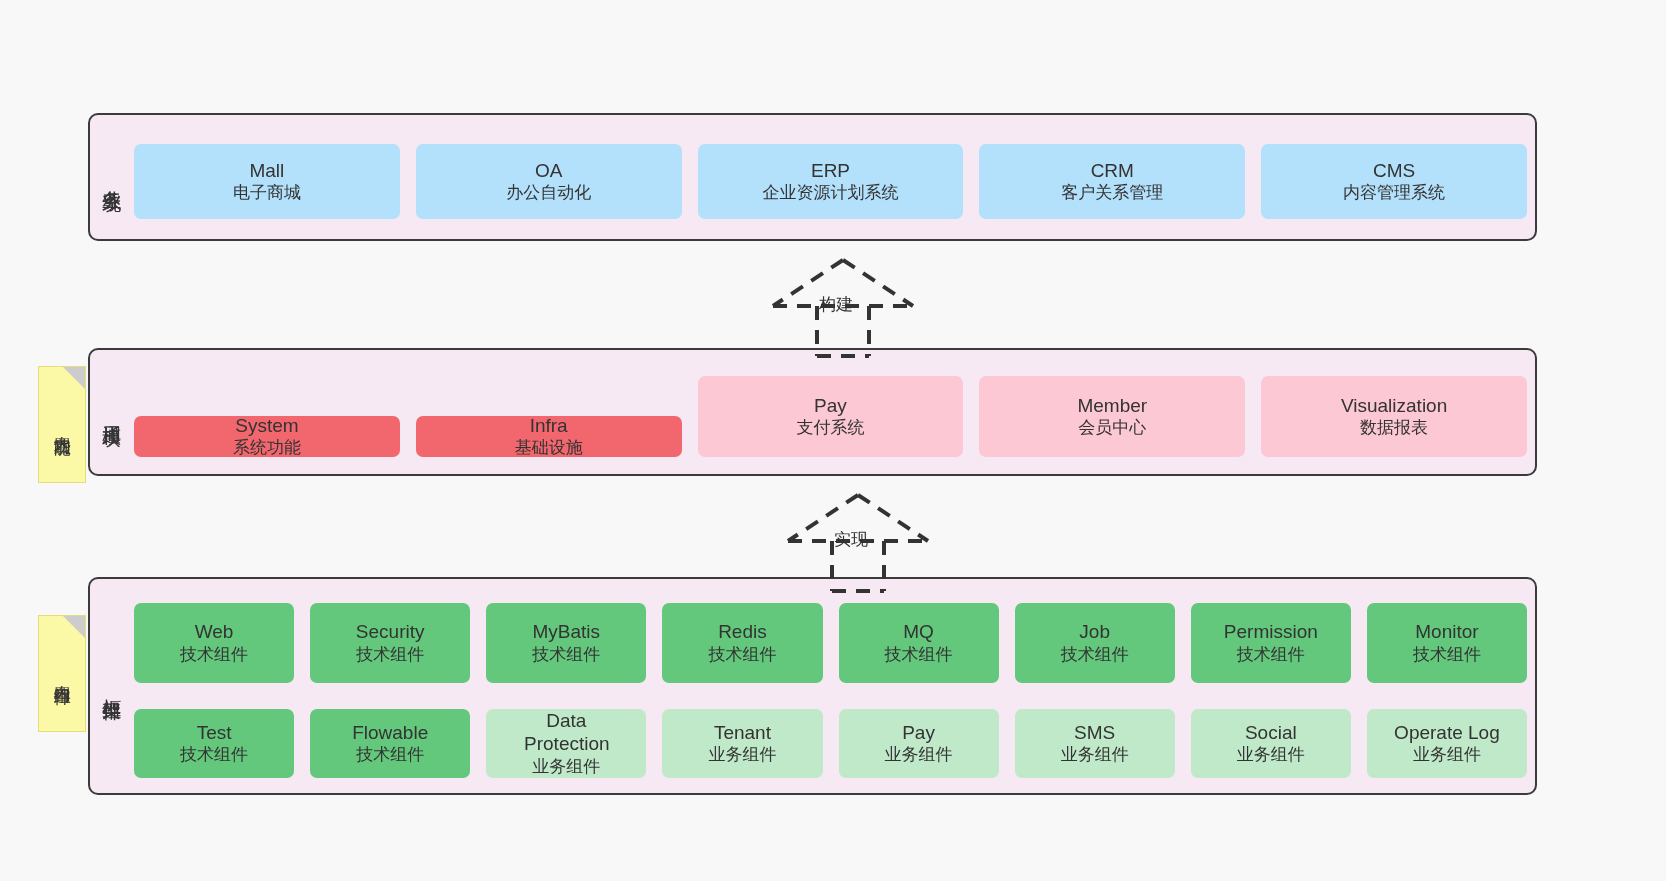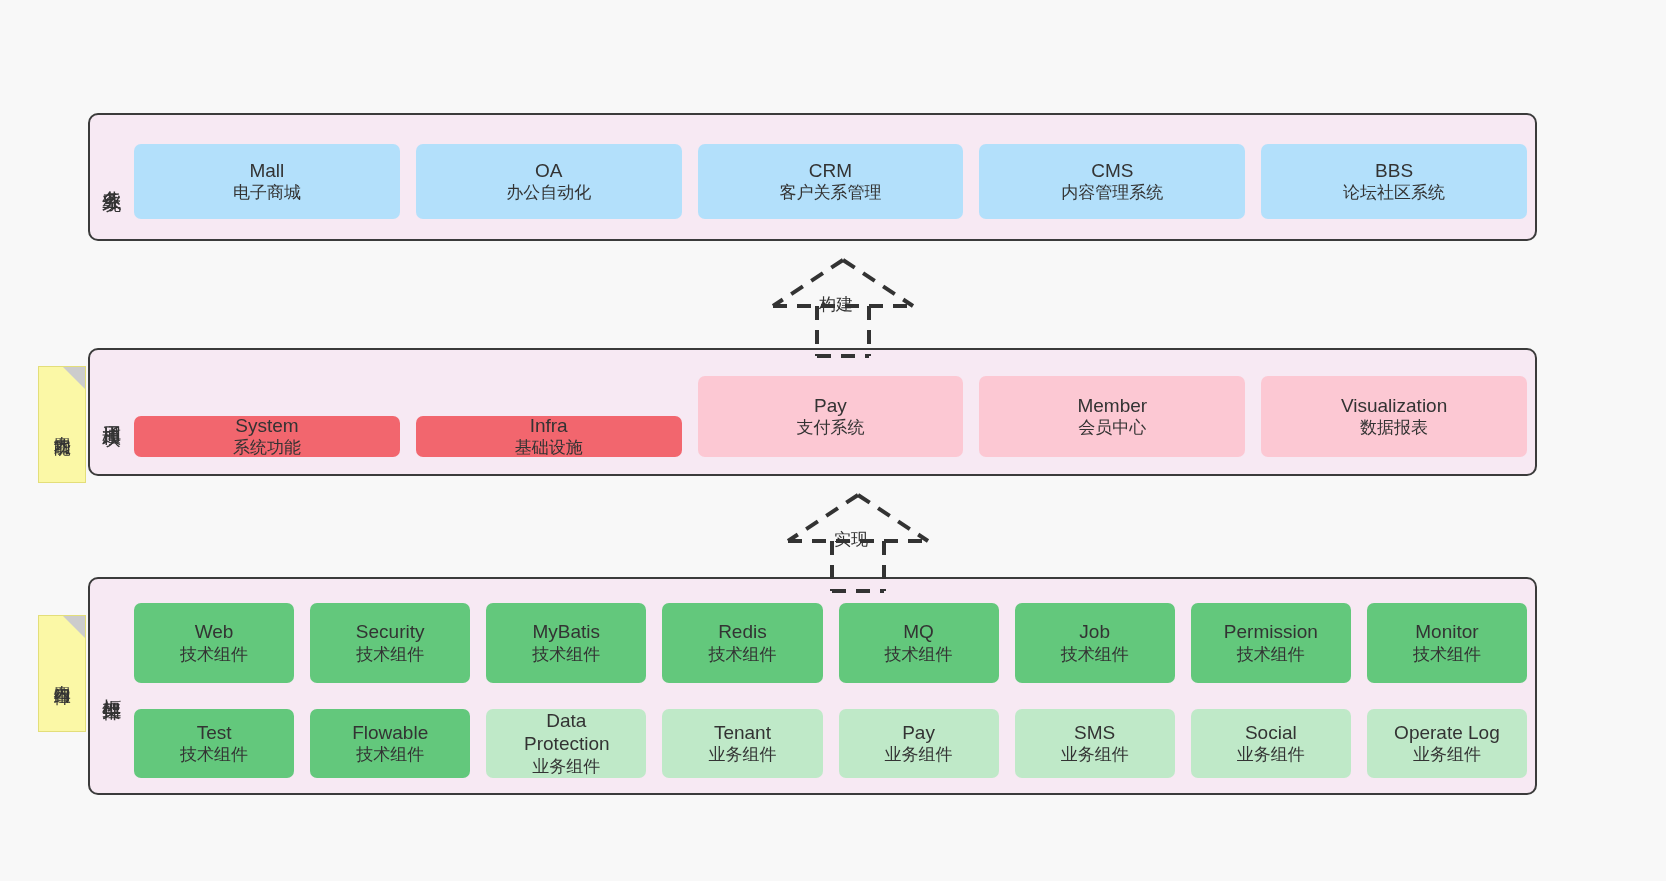--- a/index.html
+++ b/index.html
@@ -127,35 +127,35 @@
       <div class="box c-blue">
         <div class="t-en">Mall</div>
         <div class="t-cn">电子商城</div>
       </div>
 
       <div class="box c-blue">
         <div class="t-en">OA</div>
         <div class="t-cn">办公自动化</div>
       </div>
 
+      <div class="box c-blue">
+        <div class="t-en">ERP</div>
+        <div class="t-cn">企业资源计划系统</div>
+      </div>
 
       <div class="box c-blue">
         <div class="t-en">CRM</div>
         <div class="t-cn">客户关系管理</div>
       </div>
 
       <div class="box c-blue">
         <div class="t-en">CMS</div>
         <div class="t-cn">内容管理系统</div>
       </div>
 
-      <div class="box c-blue">
-        <div class="t-en">BBS</div>
-        <div class="t-cn">论坛社区系统</div>
-      </div>
 
     </div>
   </div>
 </div>
 
 <svg class="uml-arrow" style="left:755px; top:258px; width:180px; height:100px;" viewBox="0 0 180 100">
   <polyline points="88,2 18,48" fill="none" stroke="#333333" stroke-width="4" stroke-dasharray="14,10"></polyline>
   <polyline points="88,2 158,48" fill="none" stroke="#333333" stroke-width="4" stroke-dasharray="14,10"></polyline>
   <polyline points="18,48 158,48" fill="none" stroke="#333333" stroke-width="4" stroke-dasharray="14,10"></polyline>
   <polyline points="62,48 62,98" fill="none" stroke="#333333" stroke-width="4" stroke-dasharray="14,10"></polyline>

